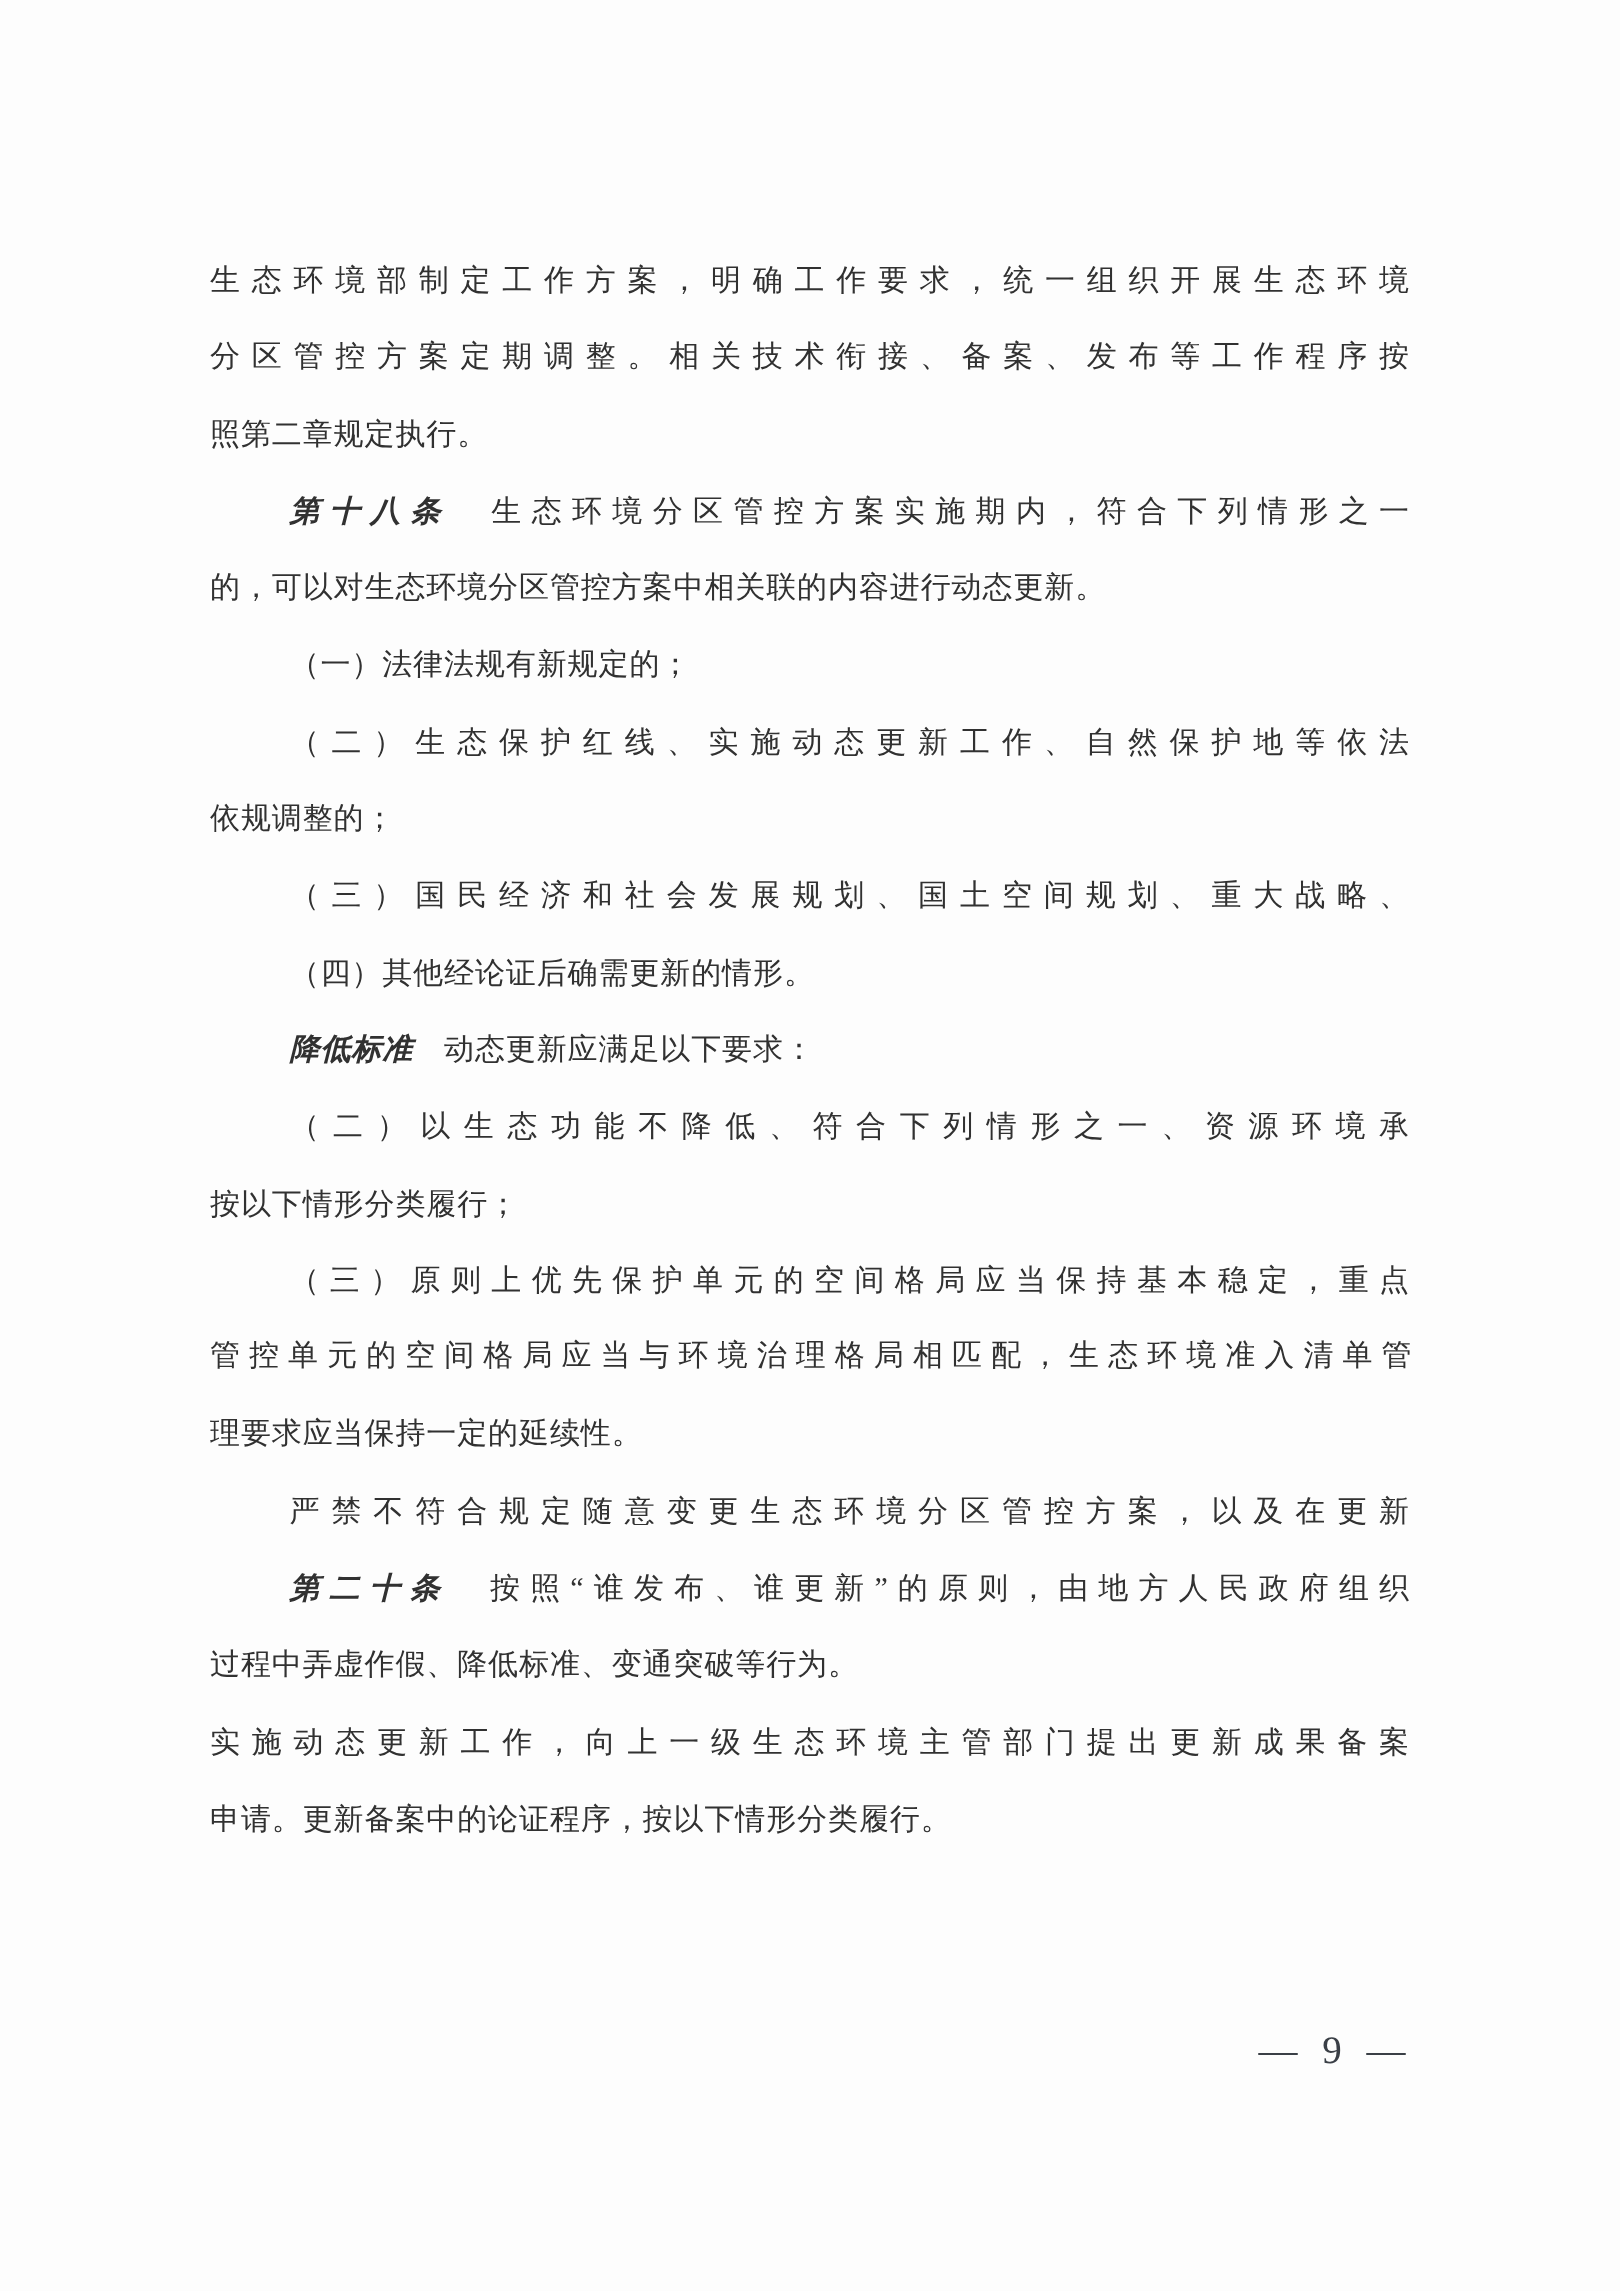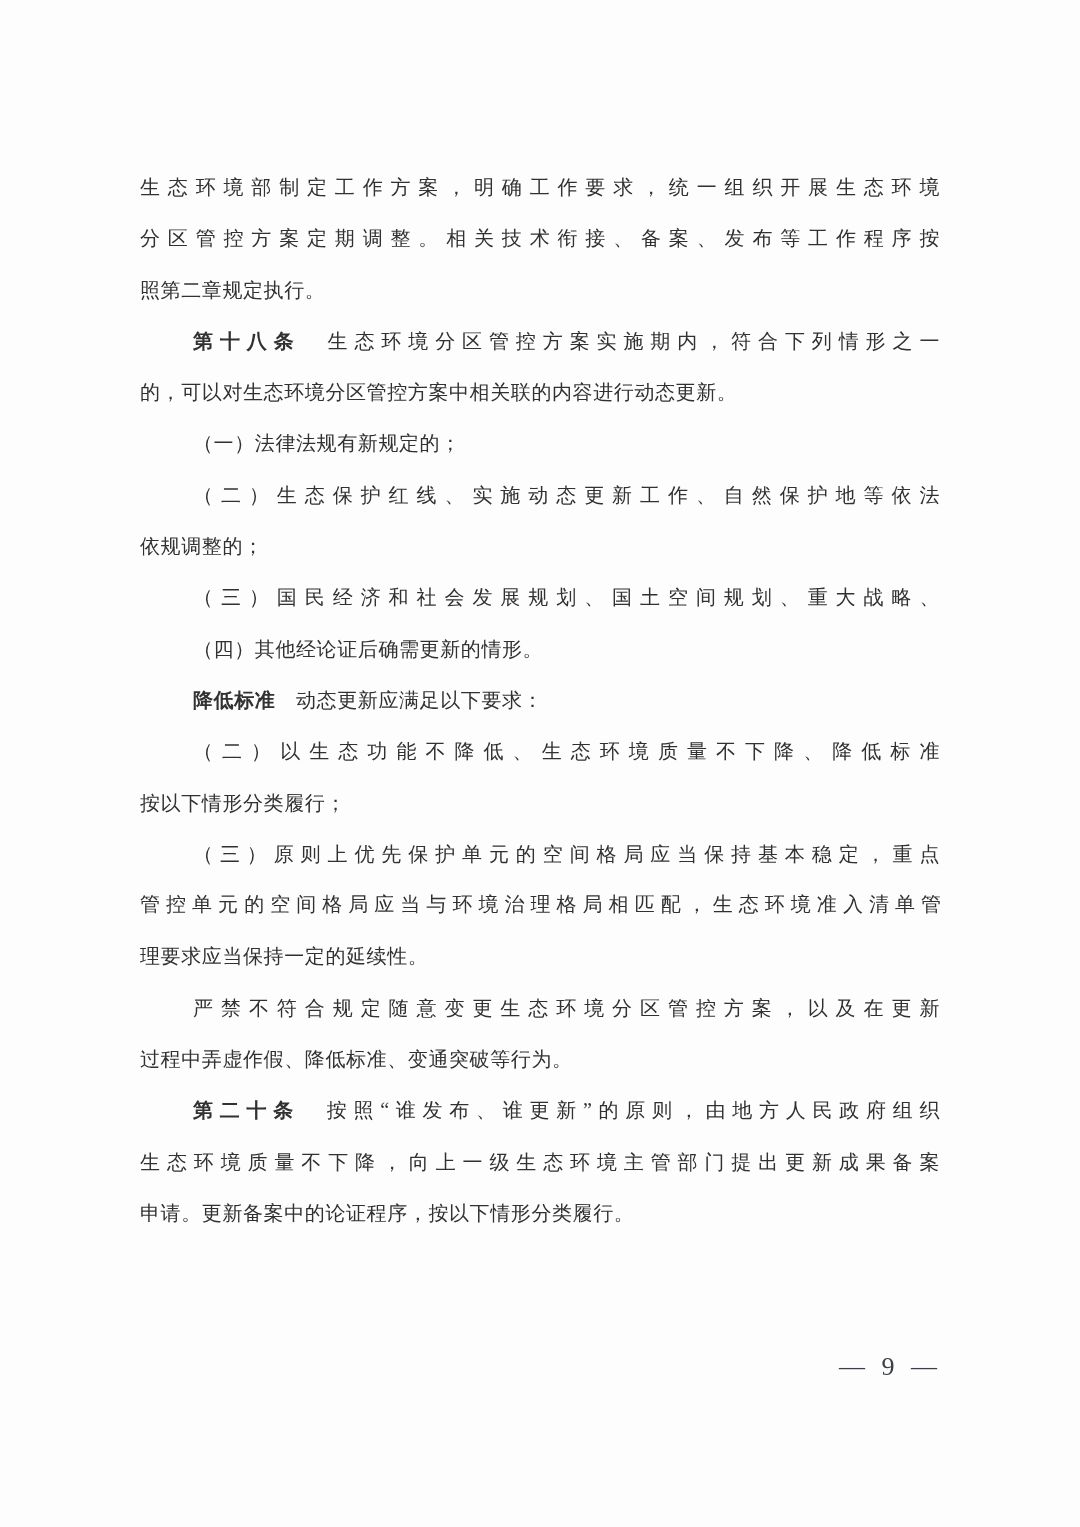--- a/index.html
+++ b/index.html
@@ -36,20 +36,21 @@
   }
   .line.indent {
     padding-left: 53px;
   }
   .line.tight {
     letter-spacing: -1px;
     font-family: Liberation Mono, monospace;
   }
   .bold {
     font-weight: bold;
+    font-style: italic;
   }
   .page-footer {
     position: absolute;
     left: 140px;
     top: 1352px;
     width: 802px;
     text-align: right;
     font-size: 26px;
     letter-spacing: 5px;
     color: #3a3f46;
@@ -64,25 +65,25 @@
       <div class="line fill"><span>分区管控方案定期调整。相关技术衔接、备案、发布等工作程序按</span></div>
       <div class="line"><span>照第二章规定执行。</span></div>
       <div class="line indent fill"><span class="bold">第十八条</span><span>　生态环境分区管控方案实施期内，符合下列情形之一</span></div>
       <div class="line"><span>的，可以对生态环境分区管控方案中相关联的内容进行动态更新。</span></div>
       <div class="line indent"><span>（一）法律法规有新规定的；</span></div>
       <div class="line indent fill"><span>（二）生态保护红线、实施动态更新工作、自然保护地等依法</span></div>
       <div class="line"><span>依规调整的；</span></div>
       <div class="line indent fill"><span>（三）国民经济和社会发展规划、国土空间规划、重大战略、</span></div>
       <div class="line indent"><span>（四）其他经论证后确需更新的情形。</span></div>
       <div class="line indent"><span class="bold">降低标准</span><span>　动态更新应满足以下要求：</span></div>
-      <div class="line indent fill"><span>（二）以生态功能不降低、生态环境质量不下降、降低标准</span></div>
+      <div class="line indent fill"><span>（二）以生态功能不降低、符合下列情形之一、资源环境承</span></div>
       <div class="line"><span>按以下情形分类履行；</span></div>
       <div class="line indent fill"><span>（三）原则上优先保护单元的空间格局应当保持基本稳定，重点</span></div>
       <div class="line fill tight"><span>管控单元的空间格局应当与环境治理格局相匹配，生态环境准入清单管</span></div>
       <div class="line"><span>理要求应当保持一定的延续性。</span></div>
       <div class="line indent fill"><span>严禁不符合规定随意变更生态环境分区管控方案，以及在更新</span></div>
+      <div class="line indent fill"><span class="bold">第二十条</span><span>　按照“谁发布、谁更新”的原则，由地方人民政府组织</span></div>
       <div class="line"><span>过程中弄虚作假、降低标准、变通突破等行为。</span></div>
-      <div class="line indent fill"><span class="bold">第二十条</span><span>　按照“谁发布、谁更新”的原则，由地方人民政府组织</span></div>
-      <div class="line fill"><span>生态环境质量不下降，向上一级生态环境主管部门提出更新成果备案</span></div>
+      <div class="line fill"><span>实施动态更新工作，向上一级生态环境主管部门提出更新成果备案</span></div>
       <div class="line"><span>申请。更新备案中的论证程序，按以下情形分类履行。</span></div>
     </div>
   <div class="page-footer">— 9 —</div>
 </main>
 
 </body></html>

